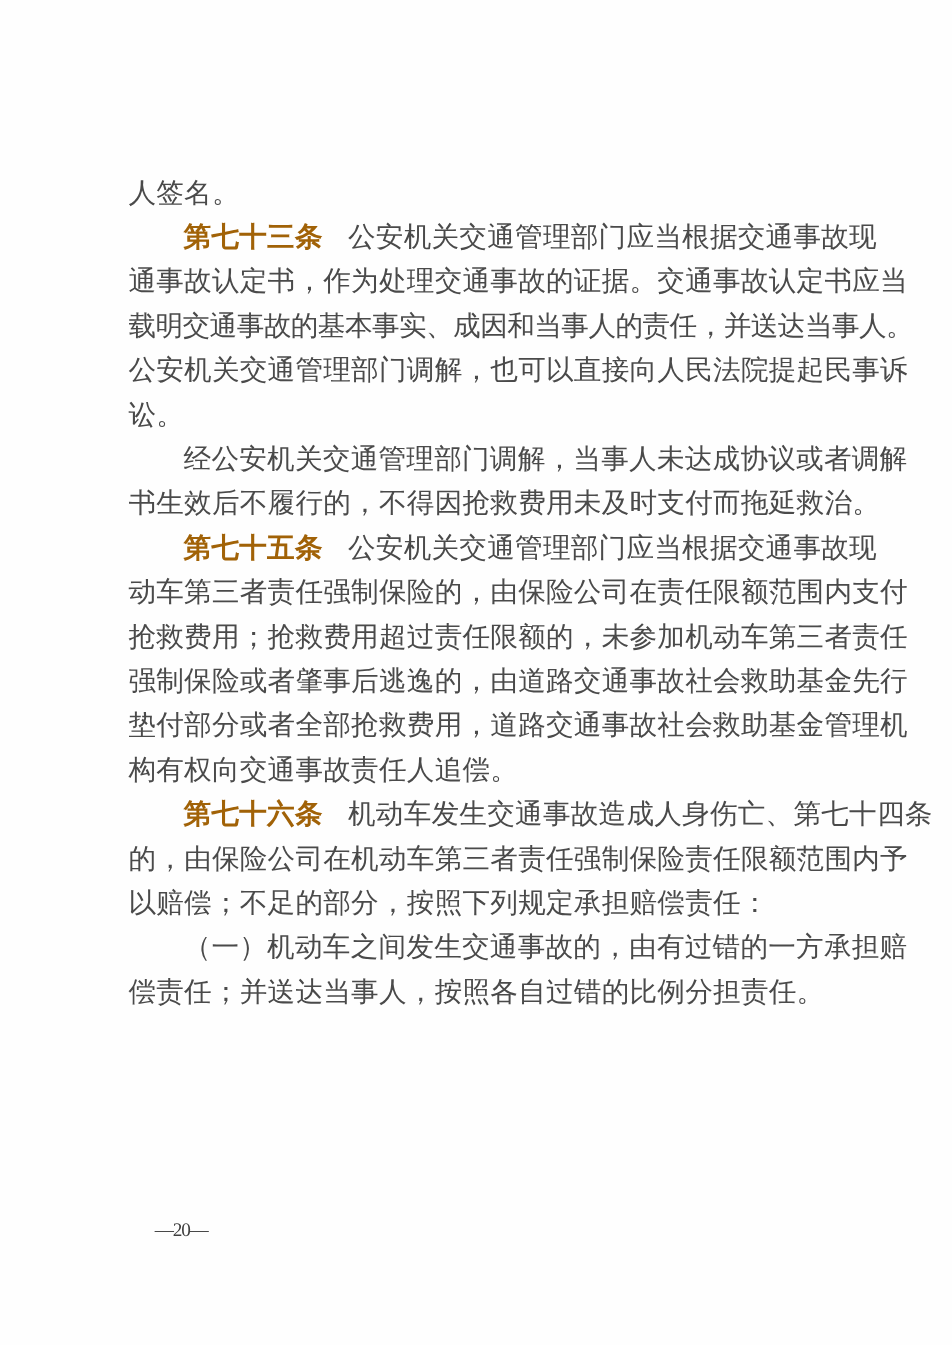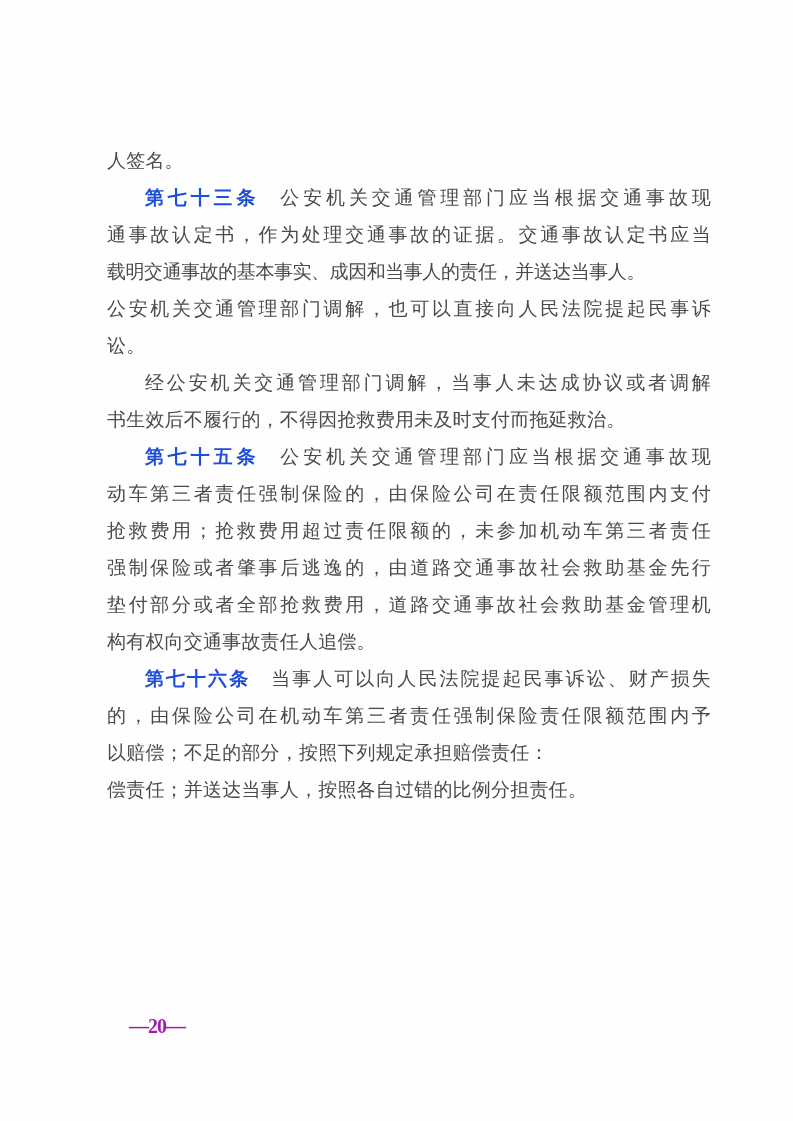--- a/index.html
+++ b/index.html
@@ -25,52 +25,51 @@
   .text-block {
     position: absolute;
     left: 107px;
     top: 142px;
     width: 604px;
     color: #4a4a4a;
   }
   .line {
     height: 37px;
     line-height: 37px;
-    font-size: 19px;
+    font-size: 23px;
     letter-spacing: 0.2px;
     text-align: justify;
     text-align-last: justify;
     text-justify: inter-character;
     white-space: nowrap;
   }
   .line.first {
     text-indent: 2em;
   }
   .line.end {
     text-align: left;
     text-align-last: left;
   }
   .line.tight {
     letter-spacing: -0.45px;
   }
   .lead {
     font-weight: bold;
-    color: #1d4ed8;
+    color: #a16207;
     margin-right: 21px;
   }
   .page-number {
     position: absolute;
     left: 129px;
     top: 1013px;
     height: 26px;
     line-height: 26px;
-    font-size: 20px;
+    font-size: 16px;
     letter-spacing: -1px;
-    color: #a21caf;
-    font-weight: bold;
+    color: #404040;
   }
 </style>
 </head>
 <body>
 
 <div class="page">
 
   <div class="text-block">
 
     <div class="line end">人签名。</div>
@@ -85,23 +84,24 @@
     <div class="line first">经公安机关交通管理部门调解，当事人未达成协议或者调解</div>
     <div class="line end">书生效后不履行的，不得因抢救费用未及时支付而拖延救治。</div>
 
     <div class="line first"><span class="lead">第七十五条</span><span>公安机关交通管理部门应当根据交通事故现</span></div>
     <div class="line">动车第三者责任强制保险的，由保险公司在责任限额范围内支付</div>
     <div class="line">抢救费用；抢救费用超过责任限额的，未参加机动车第三者责任</div>
     <div class="line">强制保险或者肇事后逃逸的，由道路交通事故社会救助基金先行</div>
     <div class="line">垫付部分或者全部抢救费用，道路交通事故社会救助基金管理机</div>
     <div class="line end">构有权向交通事故责任人追偿。</div>
 
-    <div class="line first"><span class="lead">第七十六条</span><span>当事人可以向人民法院提起民事诉讼、财产损失</span></div>
+    <div class="line first"><span class="lead">第七十六条</span><span>机动车发生交通事故造成人身伤亡、第七十四条</span></div>
     <div class="line">的，由保险公司在机动车第三者责任强制保险责任限额范围内予</div>
     <div class="line end">以赔偿；不足的部分，按照下列规定承担赔偿责任：</div>
 
+    <div class="line first">（一）机动车之间发生交通事故的，由有过错的一方承担赔</div>
     <div class="line end">偿责任；并送达当事人，按照各自过错的比例分担责任。</div>
 
   </div>
 
   <div class="page-number">—20—</div>
 
 </div>
 
 </body></html>

